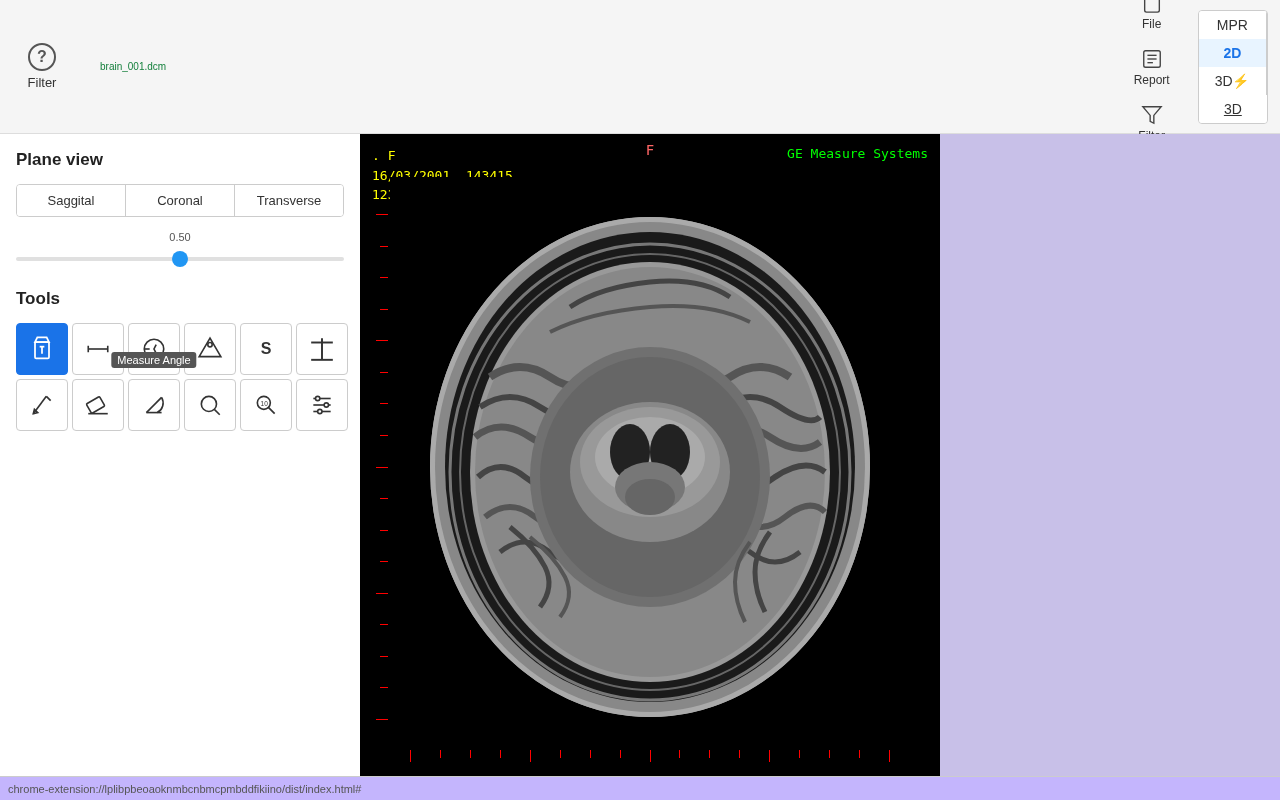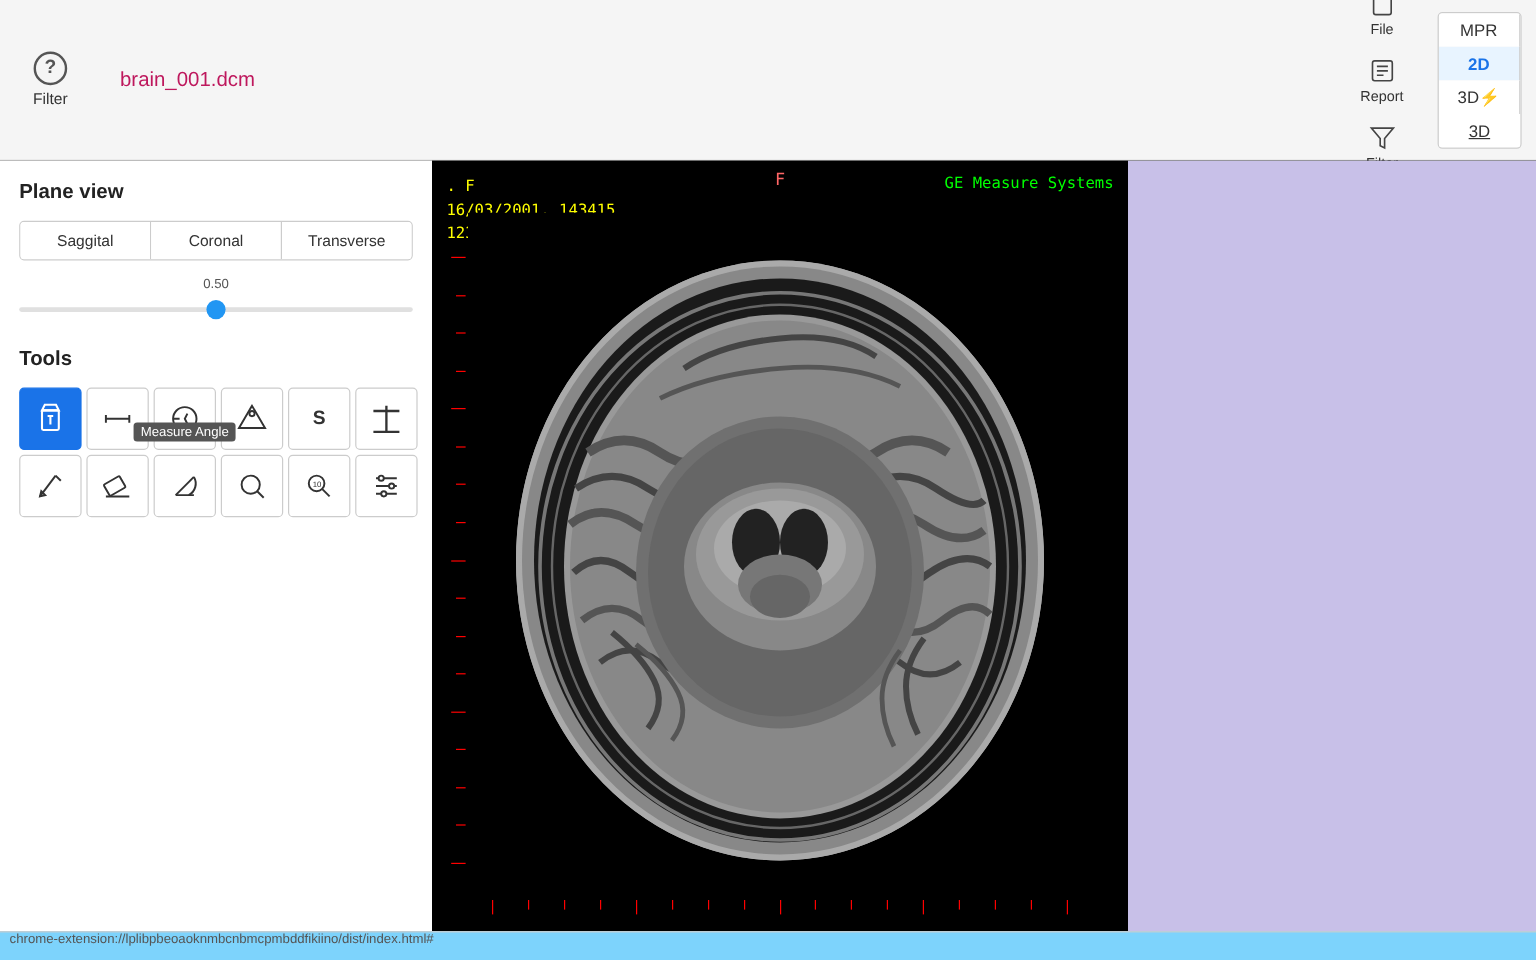--- a/index.html
+++ b/index.html
@@ -42,22 +42,22 @@
       font-size: 16px;
       color: #555;
     }
 
     .about-label {
       font-size: 13px;
       color: #333;
     }
 
     .filename {
-      font-size: 17px;
-      color: #be185d;
+      font-size: 10px;
+      color: #15803d;
       margin-left: 8px;
     }
 
     .toolbar-spacer { flex: 1; }
 
     .toolbar-group {
       display: flex;
       align-items: center;
       gap: 8px;
       flex-direction: column;
@@ -291,24 +291,25 @@
       background: #c8c0e8;
       min-width: 240px;
     }
 
     
     #statusbar {
       position: fixed;
       bottom: 0;
       left: 0;
       width: 100%;
-      background: #7dd3fc;
+      background: #c4b5fd;
       border-top: 1px solid #ccc;
       height: 24px;
       display: flex;
+      align-items: center;
       padding: 0 8px;
       font-size: 11px;
       color: #555;
       z-index: 100;
     }
   </style>
 </head>
 <body>
 
 <div id="topbar">

